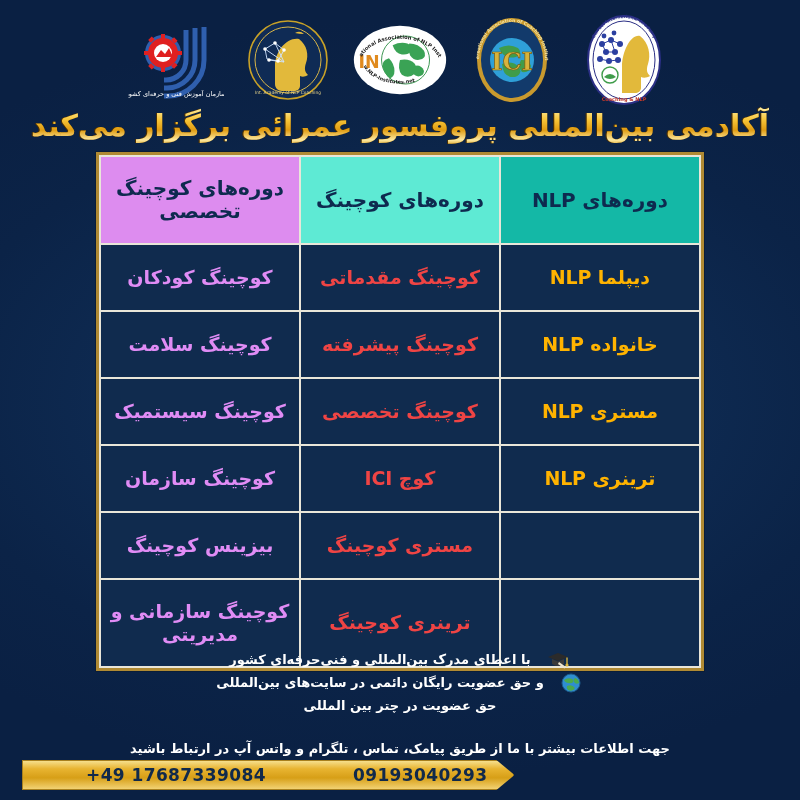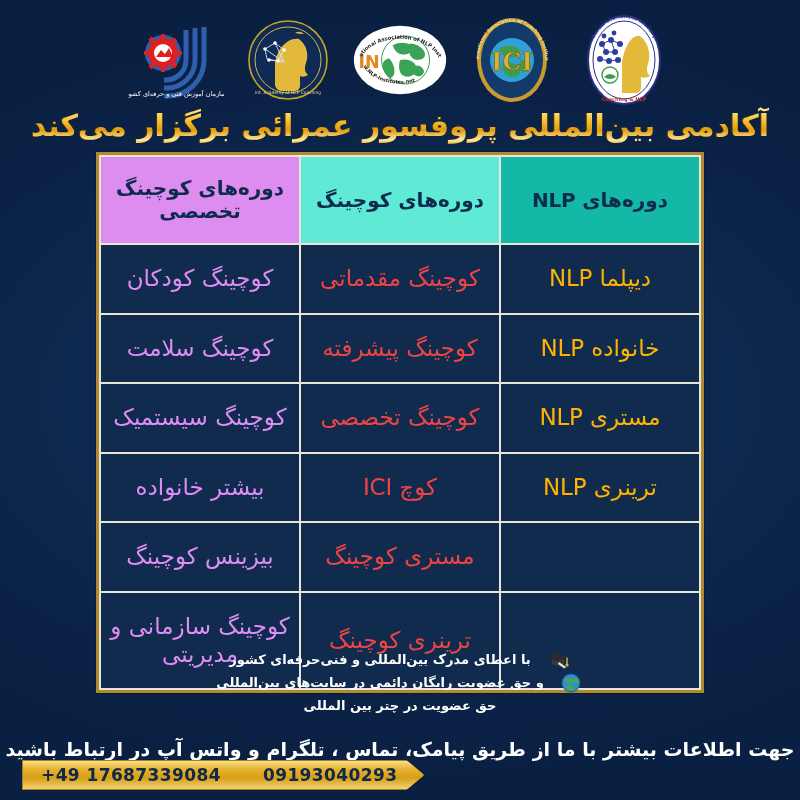--- a/index.html
+++ b/index.html
@@ -105,22 +105,22 @@
     color: #0e2a4f;
     letter-spacing: -0.3px;
   }
   th.col-nlp    { background: #14b8a6; width: 33.34%; }
   th.col-coach  { background: #5eead4; width: 33.33%; }
   th.col-spec   { background: #dd8cef; width: 33.33%; }
 
   table.courses td {
     height: 67px;
     background: #102b4e;
-    font-size: 23px;
-    font-weight: normal;
+    font-size: 19px;
+    font-weight: bold;
     line-height: 1.2;
     letter-spacing: -0.2px;
   }
   td.c-nlp   { color: #ffb300; }
   td.c-coach { color: #ef4444; margin-top: 44px; }
   td.c-spec  { color: #e08cf5; }
 
   
   .footer-notes {
     position: absolute;
@@ -160,21 +160,21 @@
   
   .contact-line {
     position: absolute;
     top: 738px;
     left: 0;
     right: 0;
     text-align: center;
   }
   .contact-line span {
     color: #ffffff;
-    font-size: 19px;
+    font-size: 13px;
     font-weight: bold;
     white-space: nowrap;
   }
   .phone-banner {
     position: absolute;
     top: 760px;
     left: 22px;
     height: 30px;
     min-width: 360px;
     background: linear-gradient(180deg, #f6df8c 0%, #e8b431 28%, #d79f17 60%, #f2d273 100%);
@@ -189,20 +189,21 @@
     direction: ltr;
     clip-path: polygon(0 0, calc(100% - 18px) 0, 100% 50%, calc(100% - 18px) 100%, 0 100%);
   }
   .phone-banner span {
     color: #10294b;
     font-family: "DejaVu Sans", sans-serif;
     font-size: 17px;
     font-weight: bold;
     letter-spacing: 0.4px;
     white-space: nowrap;
+    margin-left: 45px;
   }
 </style>
 </head>
 <body>
 
 <div id="poster">
 
   <div class="logo-strip">
 
     <div class="logo">
@@ -351,21 +352,21 @@
           <td class="c-spec">کوچینگ سلامت</td>
         </tr>
         <tr>
           <td class="c-nlp">مستری NLP</td>
           <td class="c-coach">کوچینگ تخصصی</td>
           <td class="c-spec">کوچینگ سیستمیک</td>
         </tr>
         <tr>
           <td class="c-nlp">ترینری NLP</td>
           <td class="c-coach">کوچ ICI</td>
-          <td class="c-spec">بیشتر خانواده</td>
+          <td class="c-spec">کوچینگ سازمان</td>
         </tr>
         <tr>
           <td class="c-nlp"></td>
           <td class="c-coach">مستری کوچینگ</td>
           <td class="c-spec">بیزینس کوچینگ</td>
         </tr>
         <tr>
           <td class="c-nlp"></td>
           <td class="c-coach">ترینری کوچینگ</td>
           <td class="c-spec">کوچینگ سازمانی و مدیریتی</td>

